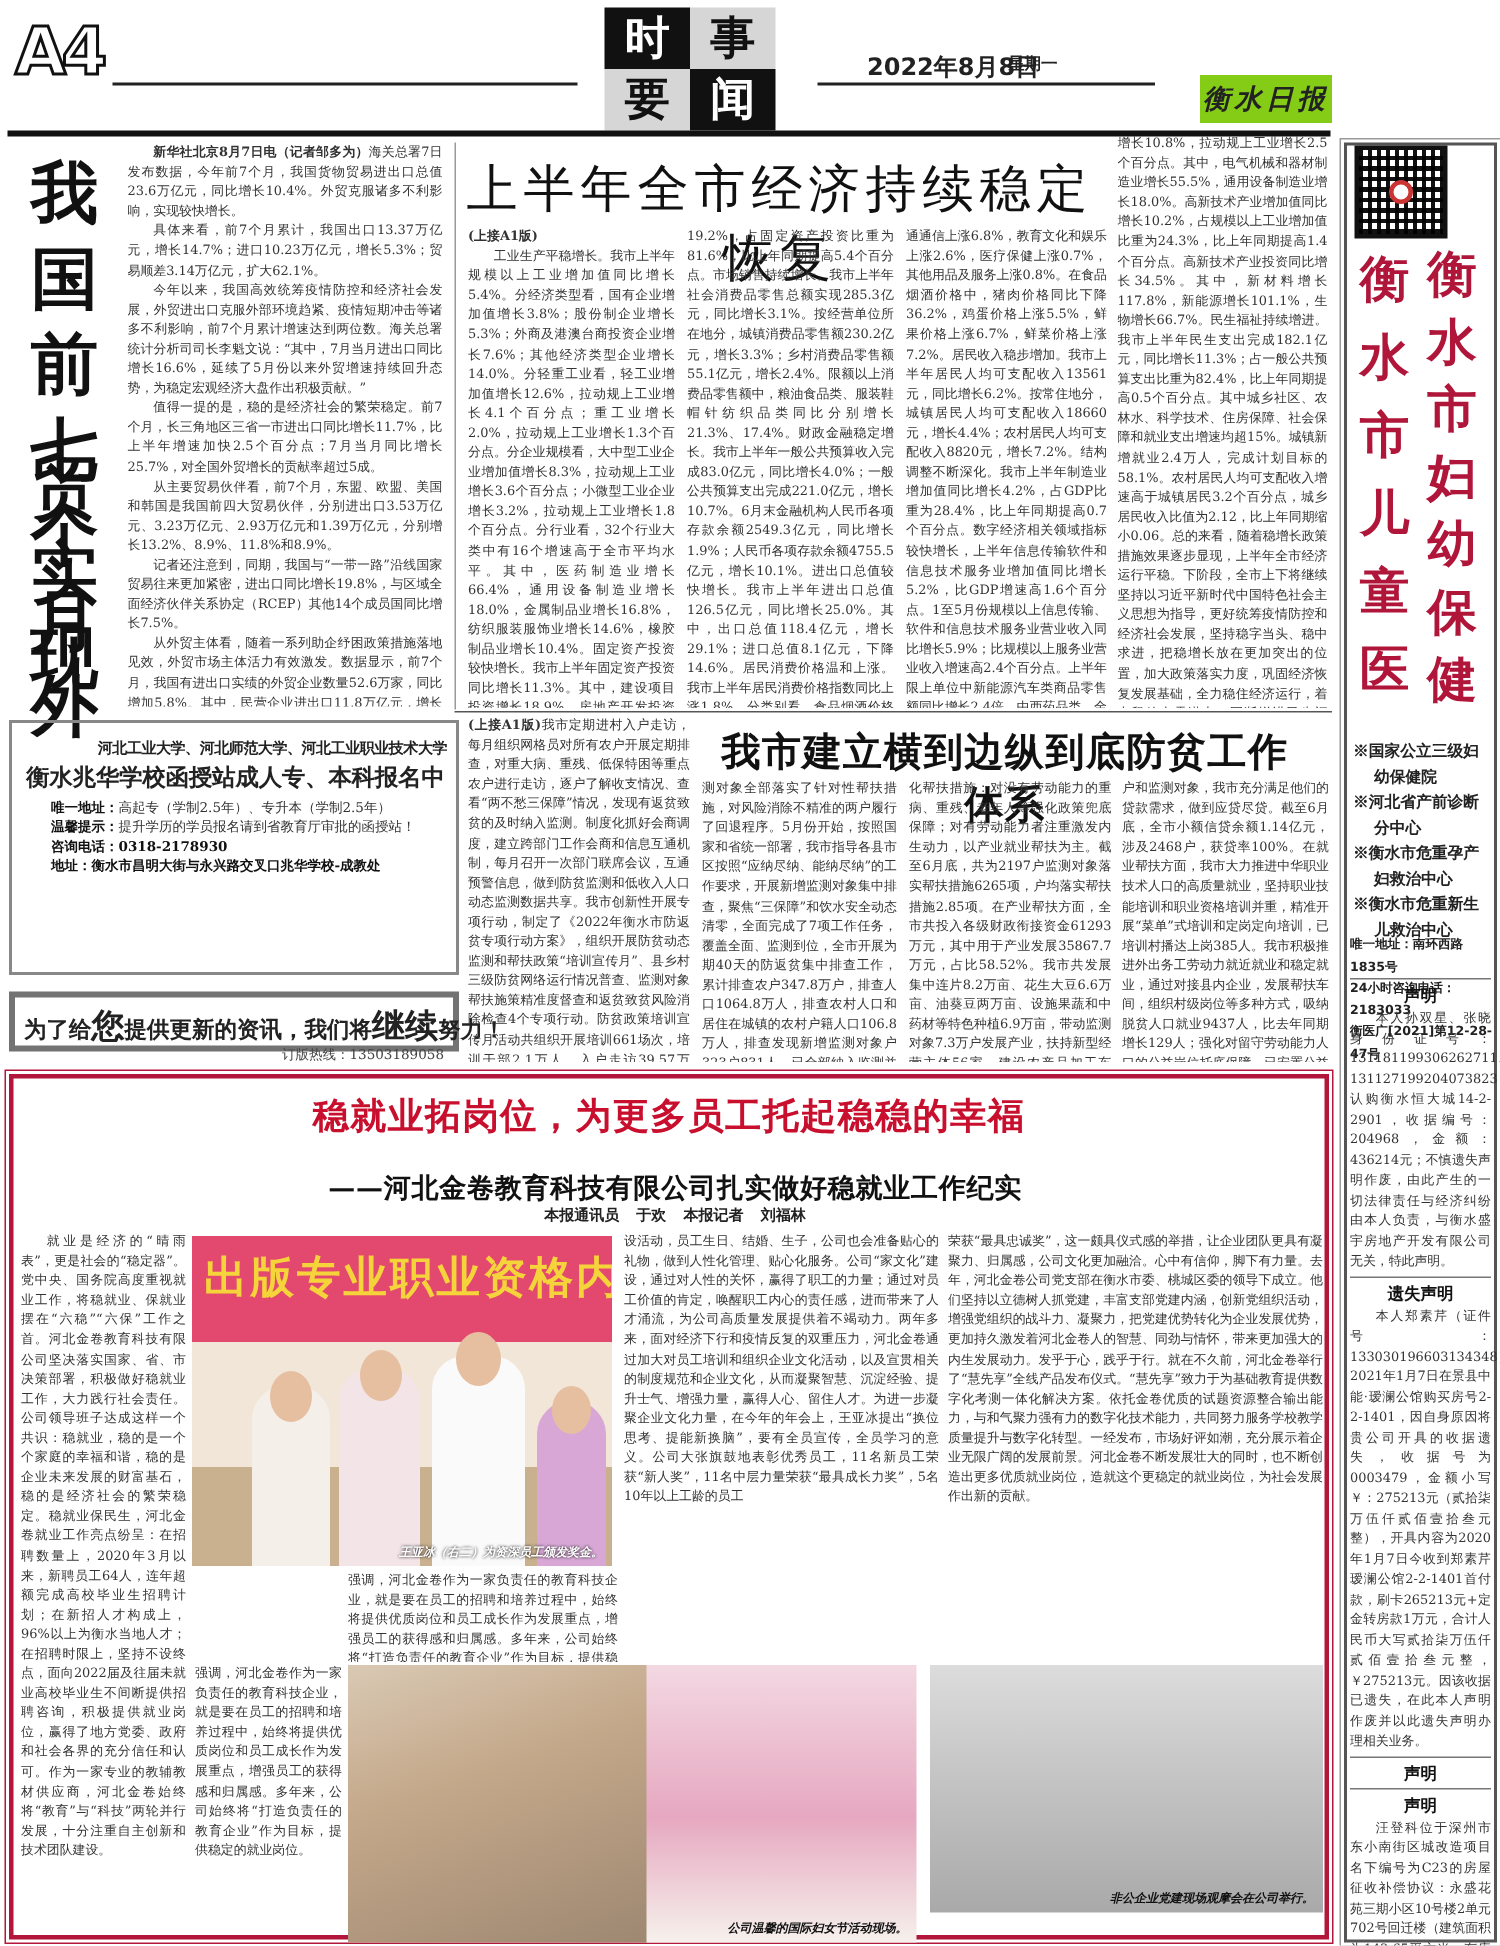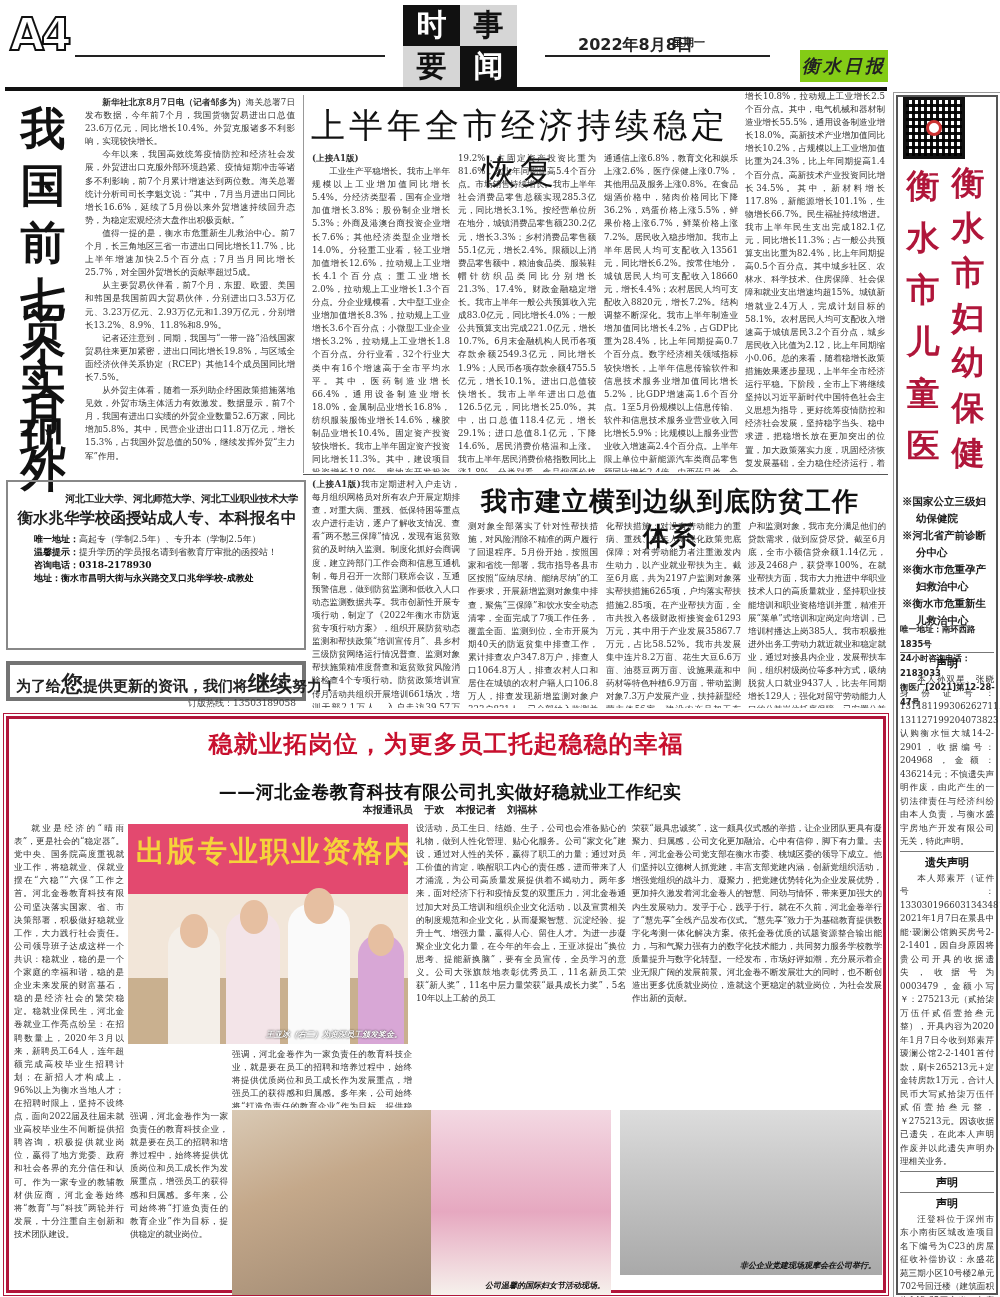--- a/index.html
+++ b/index.html
@@ -92,22 +92,23 @@
   <span>个</span>
   <span>月</span>
   <span>外</span>
 </div>
 
 <div class="abs trade-title" style="top:100px;left:12px;"></div>
 <div class="abs" style="left:12px;top:497px;"></div>
 
 <div class="abs col-text" style="left:85px;top:96px;width:210px;height:375px;">
   <p><b>新华社北京8月7日电（记者邹多为）</b><span>海关总署7日发布数据，今年前7个月，我国货物贸易进出口总值23.6万亿元，同比增长10.4%。外贸克服诸多不利影响，实现较快增长。</span></p>
+  <p>具体来看，前7个月累计，我国出口13.37万亿元，增长14.7%；进口10.23万亿元，增长5.3%；贸易顺差3.14万亿元，扩大62.1%。</p>
   <p>今年以来，我国高效统筹疫情防控和经济社会发展，外贸进出口克服外部环境趋紧、疫情短期冲击等诸多不利影响，前7个月累计增速达到两位数。海关总署统计分析司司长李魁文说：“其中，7月当月进出口同比增长16.6%，延续了5月份以来外贸增速持续回升态势，为稳定宏观经济大盘作出积极贡献。”</p>
-  <p>值得一提的是，衡水市危重新生儿救治中心。前7个月，长三角地区三省一市进出口同比增长11.7%，比上半年增速加快2.5个百分点；7月当月同比增长25.7%，对全国外贸增长的贡献率超过5成。</p>
+  <p>值得一提的是，稳的是经济社会的繁荣稳定。前7个月，长三角地区三省一市进出口同比增长11.7%，比上半年增速加快2.5个百分点；7月当月同比增长25.7%，对全国外贸增长的贡献率超过5成。</p>
   <p>从主要贸易伙伴看，前7个月，东盟、欧盟、美国和韩国是我国前四大贸易伙伴，分别进出口3.53万亿元、3.23万亿元、2.93万亿元和1.39万亿元，分别增长13.2%、8.9%、11.8%和8.9%。</p>
   <p>记者还注意到，同期，我国与“一带一路”沿线国家贸易往来更加紧密，进出口同比增长19.8%，与区域全面经济伙伴关系协定（RCEP）其他14个成员国同比增长7.5%。</p>
   <p>从外贸主体看，随着一系列助企纾困政策措施落地见效，外贸市场主体活力有效激发。数据显示，前7个月，我国有进出口实绩的外贸企业数量52.6万家，同比增加5.8%。其中，民营企业进出口11.8万亿元，增长15.3%，占我国外贸总值的50%，继续发挥外贸“主力军”作用。</p>
 
 </div>
 <div class="abs vrule" style="left:303px;top:95px;height:378px;"></div>
 
 <div class="abs trade-title" style="top:296px;">
   <span>贸</span>
   <span>实</span>

